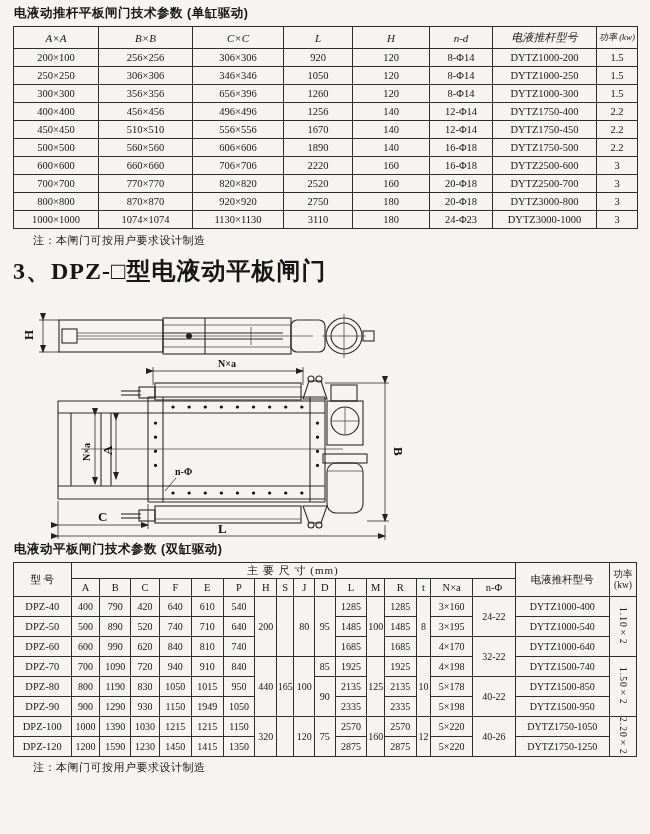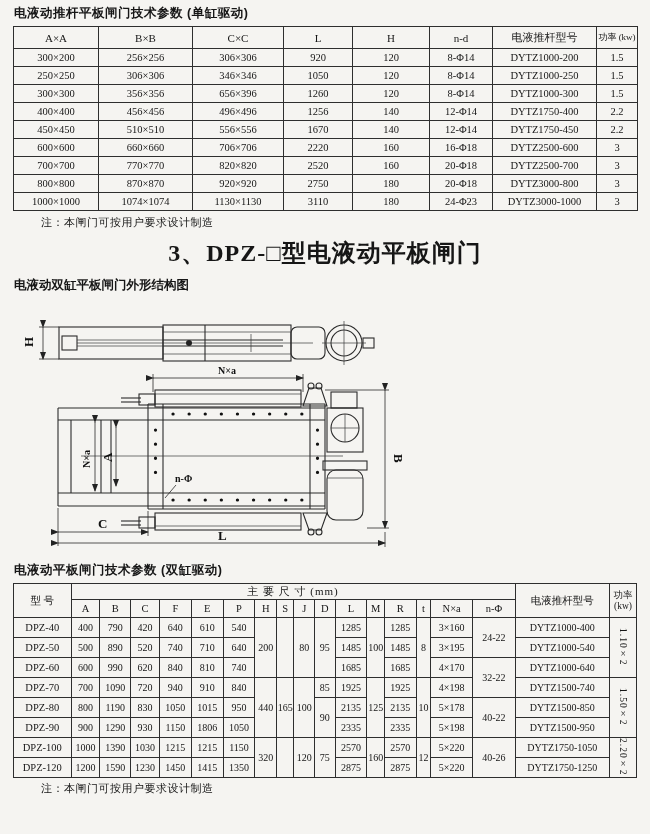--- a/index.html
+++ b/index.html
@@ -29,31 +29,30 @@
     border: 1px solid #2e2e2e;
     text-align: center;
     vertical-align: middle;
     font-weight: 400;
     padding: 0;
     overflow: hidden;
     white-space: nowrap;
   }
 
   
-  #table1 th { height: 22px; font-size: 11px; }
+  #table1 th { height: 22px; font-size: 11px; font-style: italic; }
   #table1 td { height: 18px; font-size: 10.5px; }
 
   .note {
     font-size: 11px;
-    margin: 4px 0 0 28px;
+    margin: 4px 0 0 20px;
     letter-spacing: 0.5px;
   }
 
   .big-title {
-    text-align: center;
     font-weight: 700;
     font-size: 24px;
     letter-spacing: 1px;
     margin: 7px 0 2px 0;
     font-family: "Liberation Serif", serif;
   }
   .sub-title {
     font-family: "Liberation Sans", sans-serif;
     font-weight: 700;
     font-size: 12.5px;
@@ -111,21 +110,21 @@
         <th>C×C</th>
         <th>L</th>
         <th>H</th>
         <th>n-d</th>
         <th>电液推杆型号</th>
         <th style="font-size:9px">功率 (kw)</th>
       </tr>
     </thead>
     <tbody>
         <tr>
-          <td>300×200</td>
+          <td>200×100</td>
           <td>256×256</td>
           <td>306×306</td>
           <td>920</td>
           <td>120</td>
           <td>8-Φ14</td>
           <td>DYTZ1000-200</td>
           <td>1.5</td>
         </tr>
         <tr>
           <td>250×250</td>
@@ -161,20 +160,30 @@
           <td>450×450</td>
           <td>510×510</td>
           <td>556×556</td>
           <td>1670</td>
           <td>140</td>
           <td>12-Φ14</td>
           <td>DYTZ1750-450</td>
           <td>2.2</td>
         </tr>
         <tr>
+          <td>500×500</td>
+          <td>560×560</td>
+          <td>606×606</td>
+          <td>1890</td>
+          <td>140</td>
+          <td>16-Φ18</td>
+          <td>DYTZ1750-500</td>
+          <td>2.2</td>
+        </tr>
+        <tr>
           <td>600×600</td>
           <td>660×660</td>
           <td>706×706</td>
           <td>2220</td>
           <td>160</td>
           <td>16-Φ18</td>
           <td>DYTZ2500-600</td>
           <td>3</td>
         </tr>
         <tr>
@@ -206,21 +215,20 @@
           <td>24-Φ23</td>
           <td>DYTZ3000-1000</td>
           <td>3</td>
         </tr>
       </tbody>
   </table>
 
   <div class="note">注：本闸门可按用户要求设计制造</div>
 
   <div class="big-title">3、DPZ-□型电液动平板闸门</div>
-  <div class="sub-title">电液动双缸平板闸门外形结构图</div>
 
   <div class="diagram-wrap">
   <svg width="650" height="252" viewBox="0 0 650 252">
     <defs>
       <marker id="arr" markerWidth="8" markerHeight="6" refX="7" refY="3" orient="auto" markerUnits="userSpaceOnUse">
         <path d="M0,0 L8,3 L0,6 z" fill="#222"></path>
       </marker>
     </defs>
 
     <g>
@@ -332,21 +340,21 @@
       <line class="dim" x1="135" y1="215" x2="135" y2="240"></line>
       <text class="dimtext" x="85" y="232">C</text>
 
       <line class="dim" x1="45" y1="247" x2="372" y2="247" marker-start="url(#arr)" marker-end="url(#arr)"></line>
       <line class="dim" x1="372" y1="236" x2="372" y2="251"></line>
       <text class="dimtext" x="205" y="244">L</text>
     </g>
   </svg>
   </div>
 
-  <div class="sec-title" style="margin-top:14px">电液动平板闸门技术参数 (双缸驱动)</div>
+  <div class="sec-title" style="">电液动平板闸门技术参数 (双缸驱动)</div>
 
   <table id="table2">
     <colgroup>
       <col style="width:56px">
       <col style="width:28px">
         <col style="width:30px">
         <col style="width:28px">
       <col style="width:31px">
         <col style="width:31px">
         <col style="width:31px">
@@ -473,21 +481,21 @@
         <td>5×178</td>
         <td rowspan="2">40-22</td>
         <td>DYTZ1500-850</td>
       </tr>
       <tr>
         <td class="model-cell">DPZ-90</td>
         <td>900</td>
         <td>1290</td>
         <td>930</td>
         <td>1150</td>
-        <td>1806</td>
+        <td>1949</td>
         <td>1050</td>
         <td>2335</td>
         <td>2335</td>
         <td>5×198</td>
         <td>DYTZ1500-950</td>
       </tr>
       <tr>
         <td class="model-cell">DPZ-100</td>
         <td>1000</td>
         <td>1390</td>

